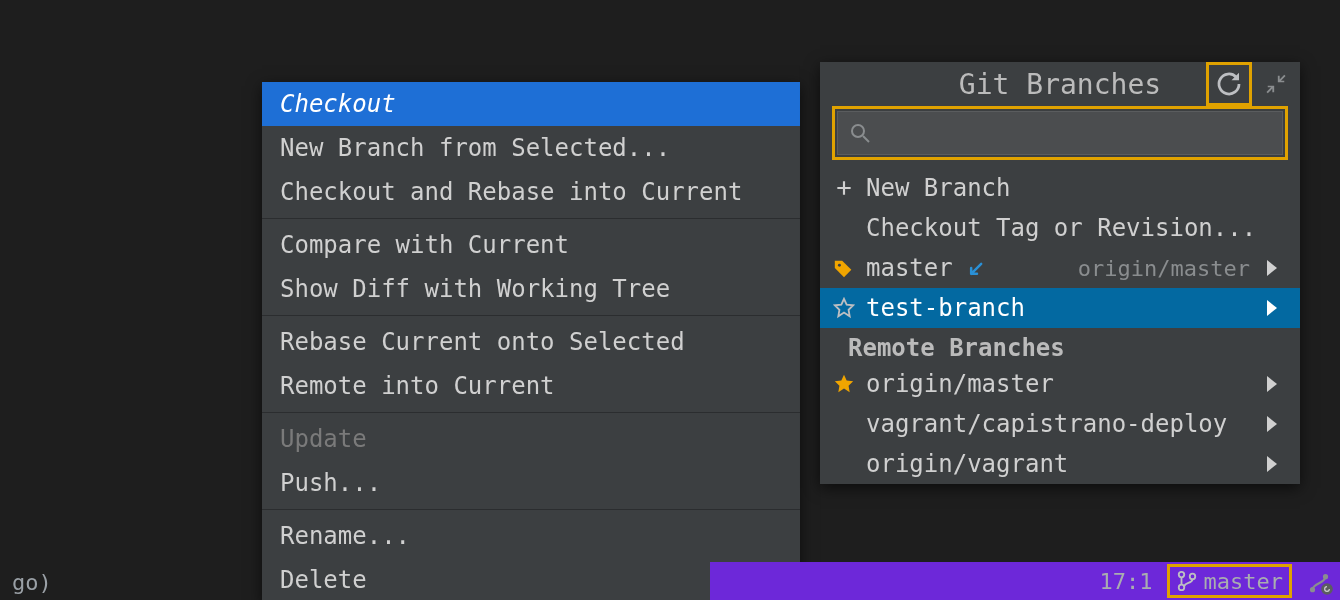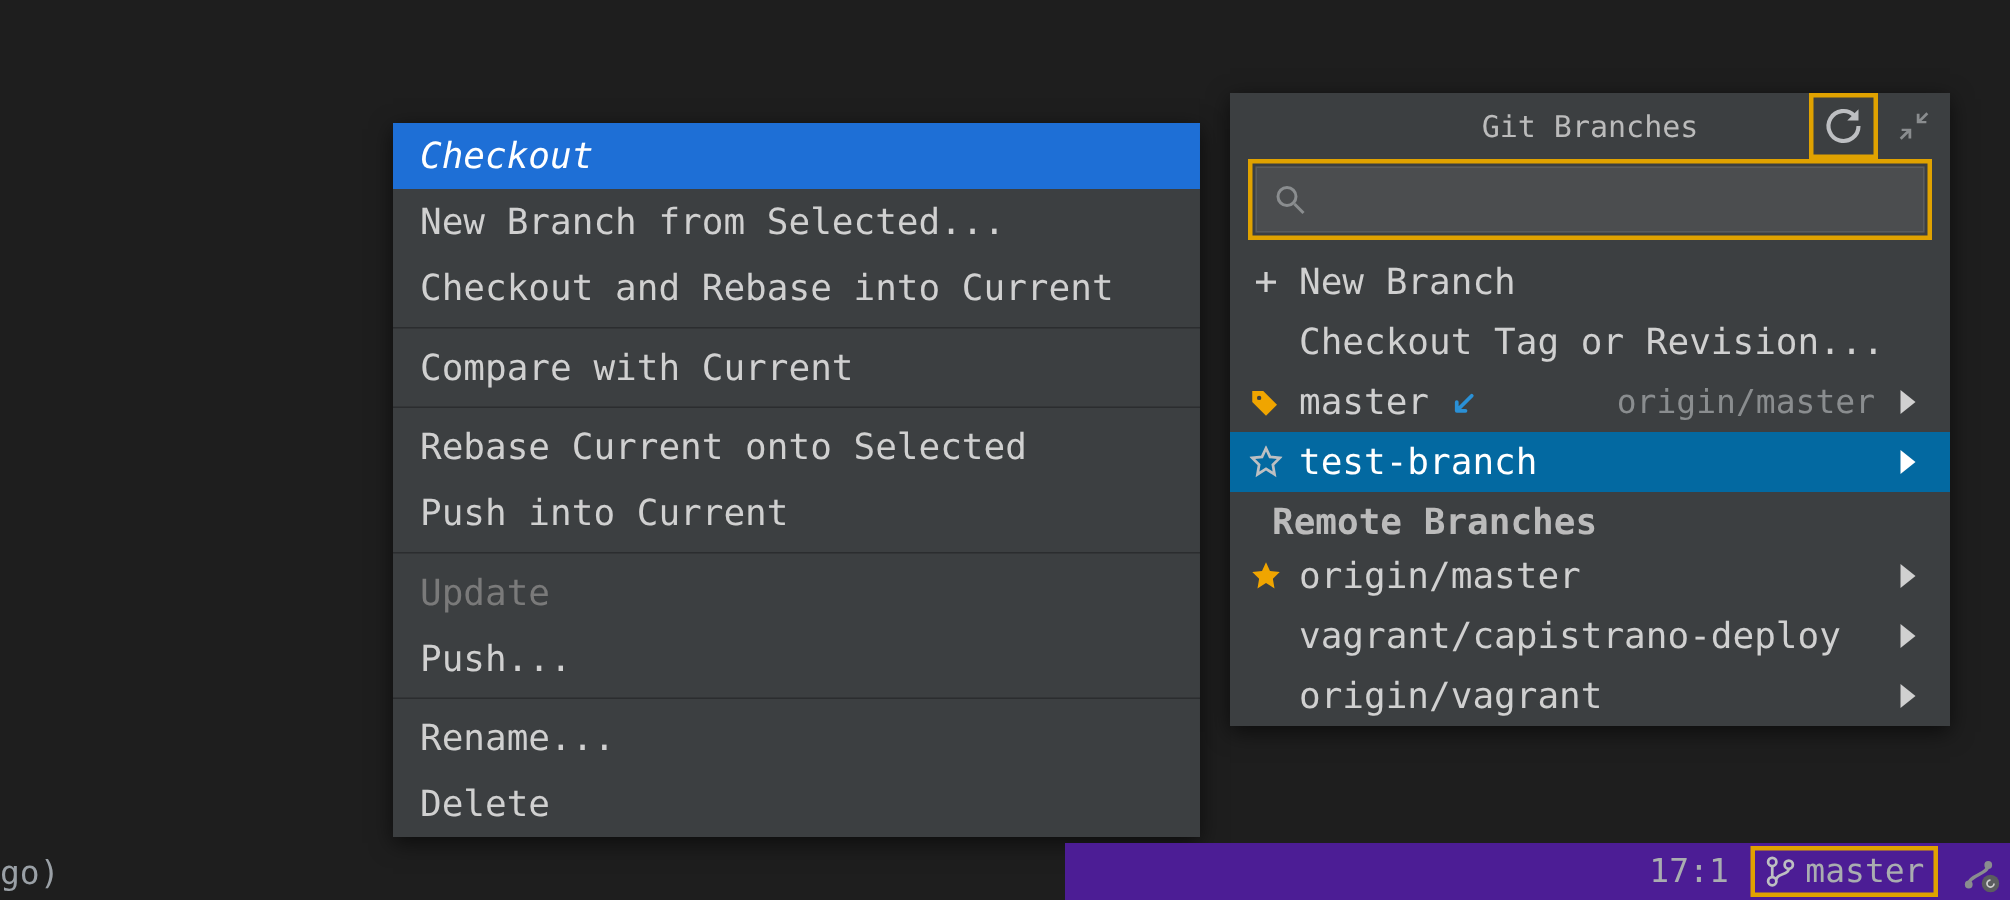--- a/index.html
+++ b/index.html
@@ -9,21 +9,21 @@
     font-family: "Menlo", "Consolas", monospace;
     font-size: 24px;
     color: #bbbbbb;
     position: relative;
   }
   .editor-bg {
     position: absolute; inset: 0; background: #1e1e1e;
   }
   
   .editor-hint {
-    position: absolute; left: 0; top: 570px; color: #9aa0a6; font-size: 22px;
+    position: absolute; left: 12px; top: 570px; color: #9aa0a6; font-size: 22px;
   }
 
   
   .context-menu {
     position: absolute;
     left: 262px; top: 82px;
     width: 538px;
     background: #3c3f41;
     box-shadow: 0 4px 14px rgba(0,0,0,.6);
   }
@@ -43,21 +43,21 @@
     left: 820px; top: 62px;
     width: 480px;
     background: #3c3f41;
     box-shadow: 0 4px 14px rgba(0,0,0,.6);
   }
   .branches-header {
     position: relative;
     height: 44px;
     display: flex; align-items: center; justify-content: center;
     color: #bbbbbb;
-    font-size: 20px;
+    font-size: 28px;
   }
   .branches-header .title { }
   .refresh-highlight {
     position: absolute; right: 48px; top: 0px; width: 46px; height: 44px;
     border: 3px solid #e0a200;
     display: flex; align-items: center; justify-content: center;
   }
   .collapse-icon {
     position: absolute; right: 10px; top: 8px; width: 28px; height: 28px;
     display: flex; align-items: center; justify-content: center;
@@ -101,21 +101,21 @@
     padding: 6px 0 2px 28px;
     color: #bbbbbb;
     font-size: 24px;
     font-weight: 600;
   }
 
   
   .status-bar {
     position: absolute; left: 710px; right: 0; bottom: 0;
     height: 38px;
-    background: #4c1d95;
+    background: #6d28d9;
     display: flex; align-items: center;
     font-size: 22px;
     color: #a9adb0;
     padding: 0 8px 0 18px;
     gap: 14px;
   }
   .status-bar .spacer { flex: 1; }
   .branch-highlight {
     display: inline-flex; align-items: center; gap: 6px;
     border: 3px solid #e0a200;
@@ -134,23 +134,24 @@
 <div class="editor-bg">
   <div class="editor-hint">go)</div>
 </div>
 
 <div class="context-menu">
   <div class="item selected"><span>Checkout</span></div>
   <div class="item"><span>New Branch from Selected...</span></div>
   <div class="item"><span>Checkout and Rebase into Current</span></div>
   <div class="sep"></div>
   <div class="item"><span>Compare with Current</span></div>
+  <div class="item"><span>Show Diff with Working Tree</span></div>
   <div class="sep"></div>
   <div class="item"><span>Rebase Current onto Selected</span></div>
-  <div class="item"><span>Push into Current</span></div>
+  <div class="item"><span>Remote into Current</span></div>
   <div class="sep"></div>
   <div class="item disabled"><span>Update</span></div>
   <div class="item"><span>Push...</span></div>
   <div class="sep"></div>
   <div class="item"><span>Rename...</span></div>
   <div class="item"><span>Delete</span></div>
 </div>
 
 <div class="branches-popup">
   <div class="branches-header">

